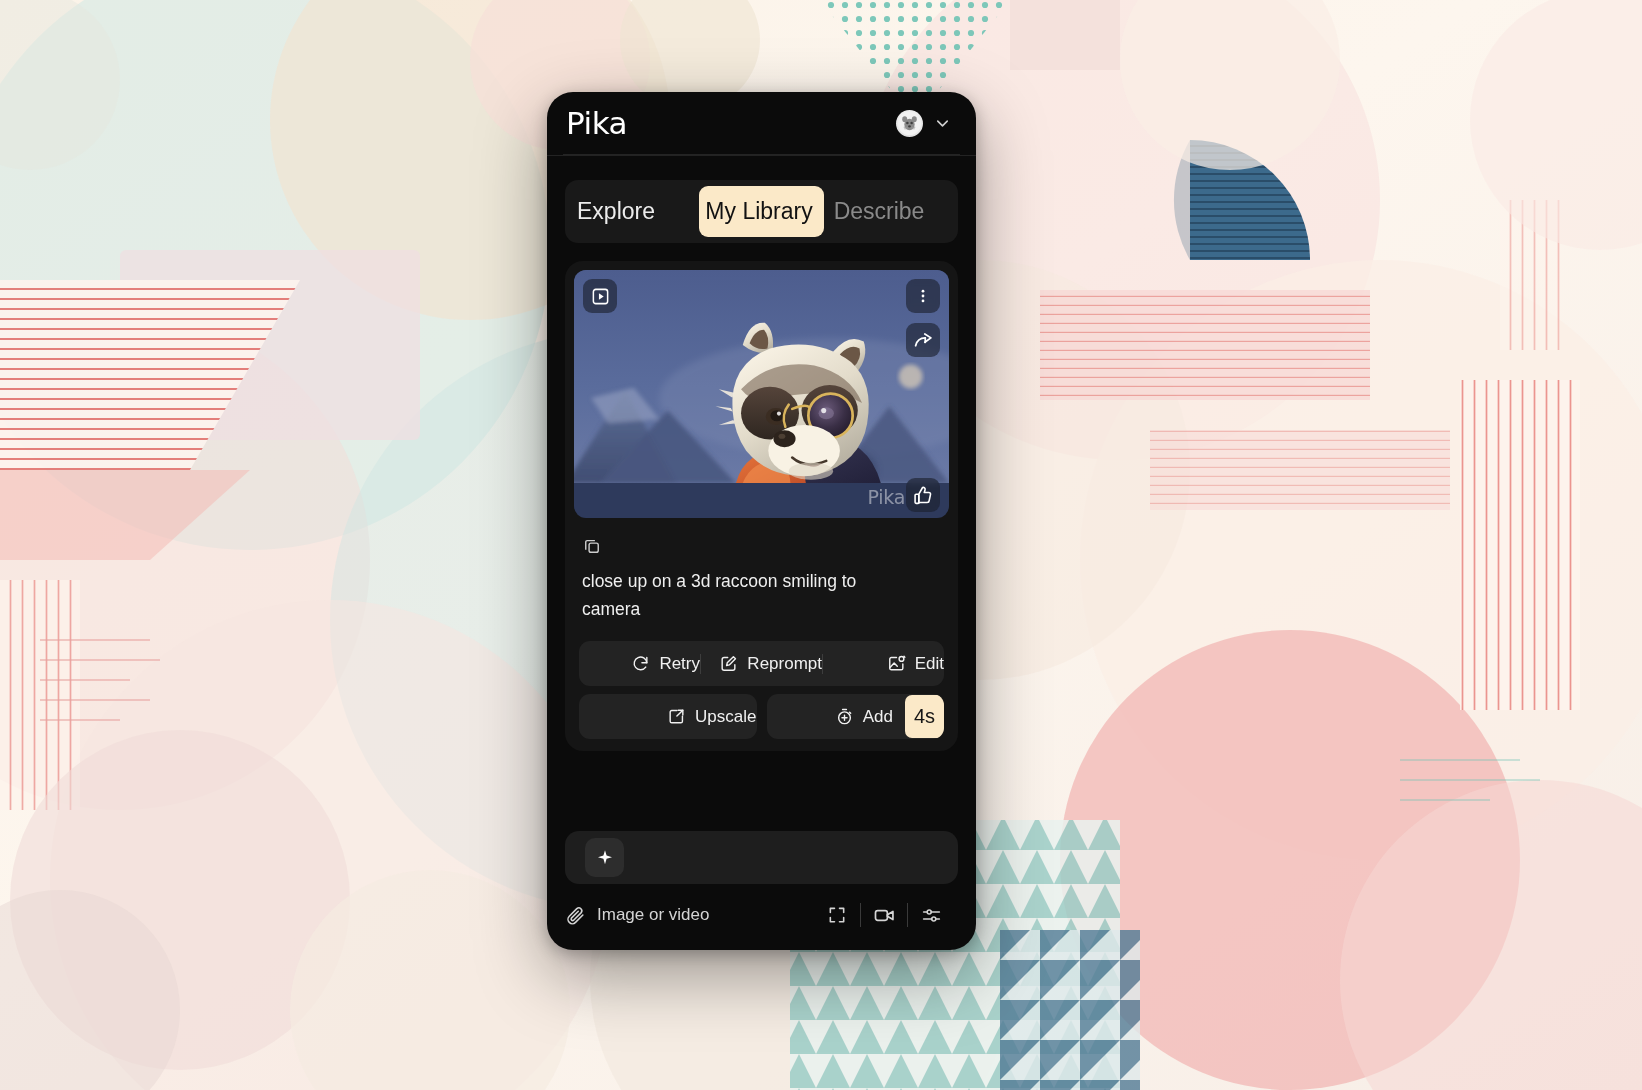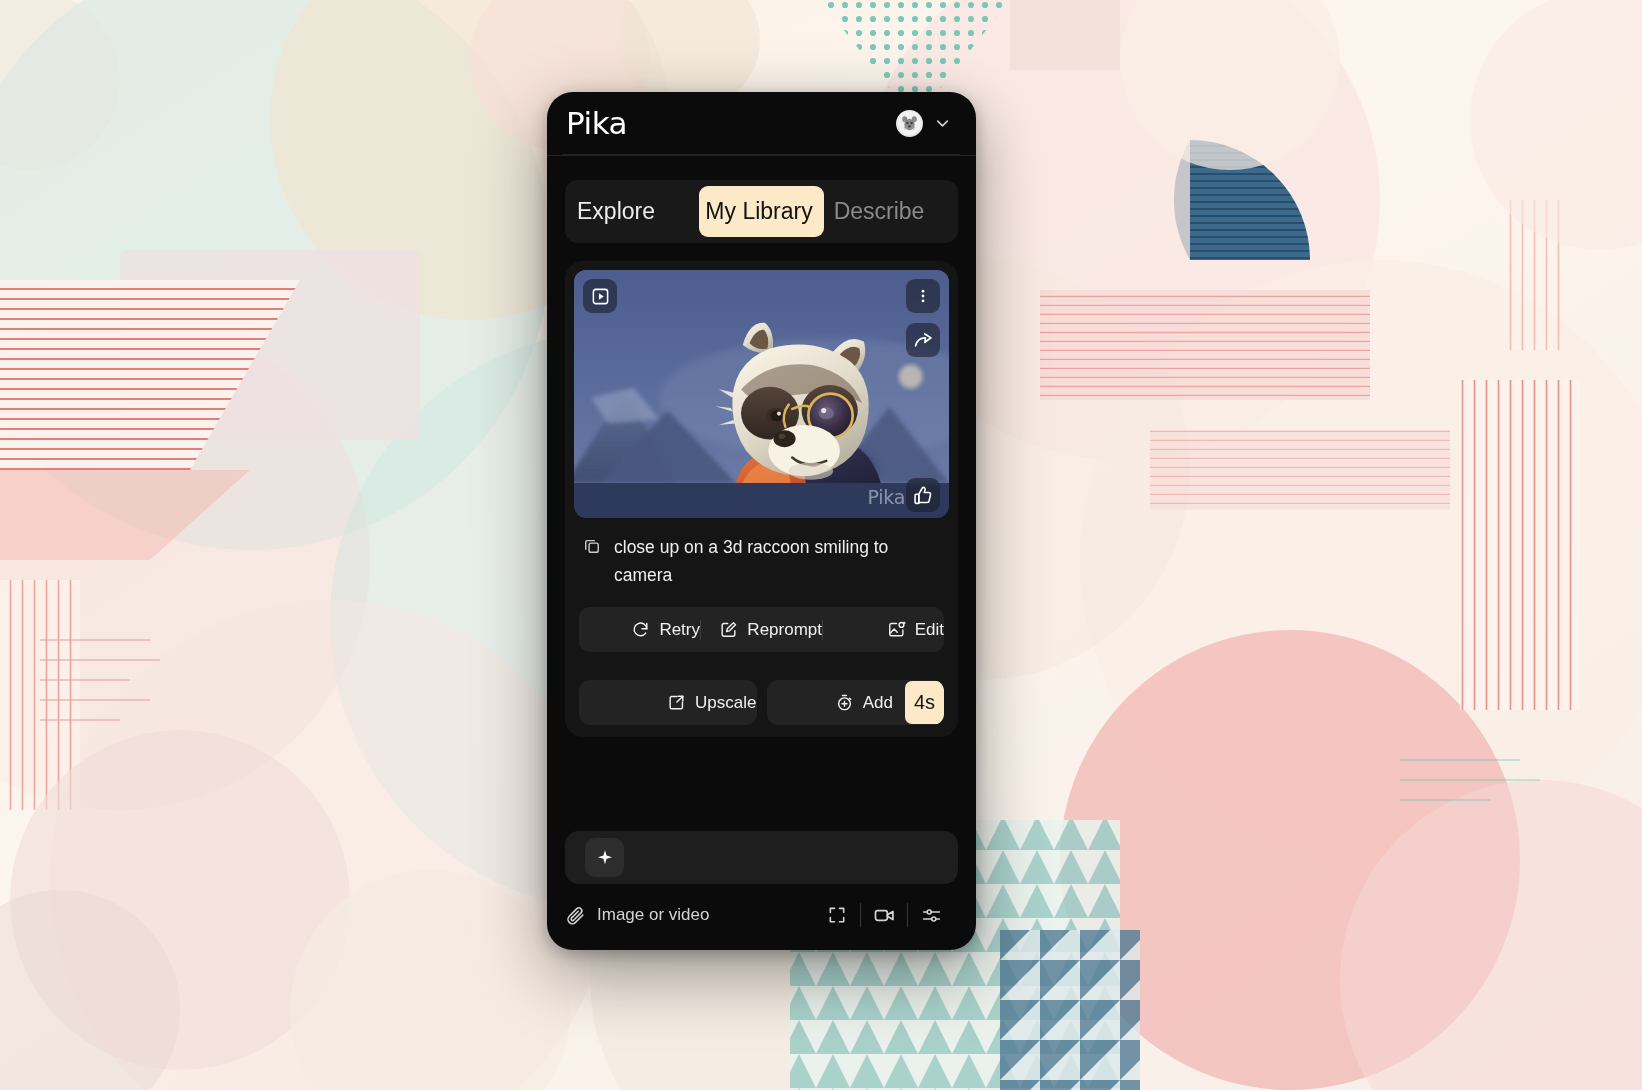--- a/index.html
+++ b/index.html
@@ -164,20 +164,21 @@
     letter-spacing: -0.3px;
     pointer-events: none;
   }
 
   
   .prompt-row {
     display: flex;
     gap: 12px;
     padding: 16px 8px 4px 8px;
     align-items: flex-start;
+    flex-direction: column;
   }
   .prompt-icon { flex: 0 0 auto; color: #cdcdcd; padding-top: 2px; }
   .prompt-text {
     color: #efefef;
     font-size: 17.5px;
     line-height: 1.58;
     max-width: 300px;
   }
 
   
@@ -202,21 +203,21 @@
     justify-content: flex-end;
     gap: 9px;
     color: #f0f0f0;
     font-size: 17px;
     cursor: pointer;
     height: 100%;
     user-select: none;
     white-space: nowrap;
   }
   .vdiv { width: 1px; height: 20px; background: #3d3d3d; flex: 0 0 auto; }
-  .action-row2 { display: flex; gap: 10px; margin-top: 20px; }
+  .action-row2 { display: flex; gap: 10px; }
   .action-row2 .action-group { flex: 1 1 0; }
   .badge {
     background: #fbe9c8;
     color: #161616;
     border-radius: 7px;
     font-size: 20px;
     padding: 9px 9px;
     margin-left: 3px;
     line-height: 1.25;
   }

